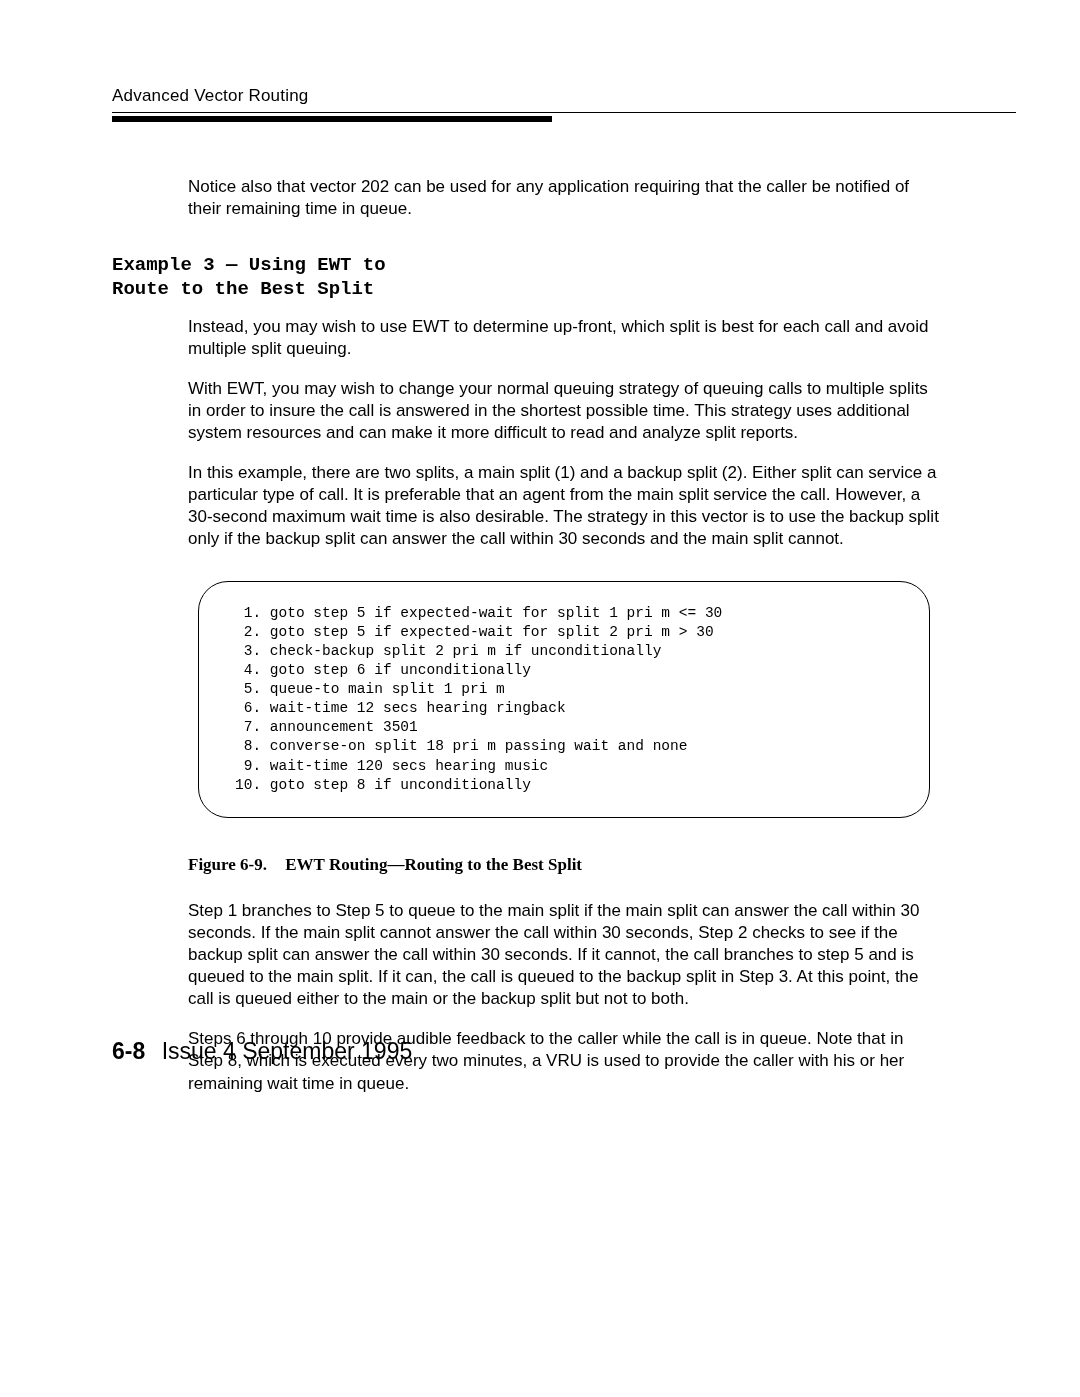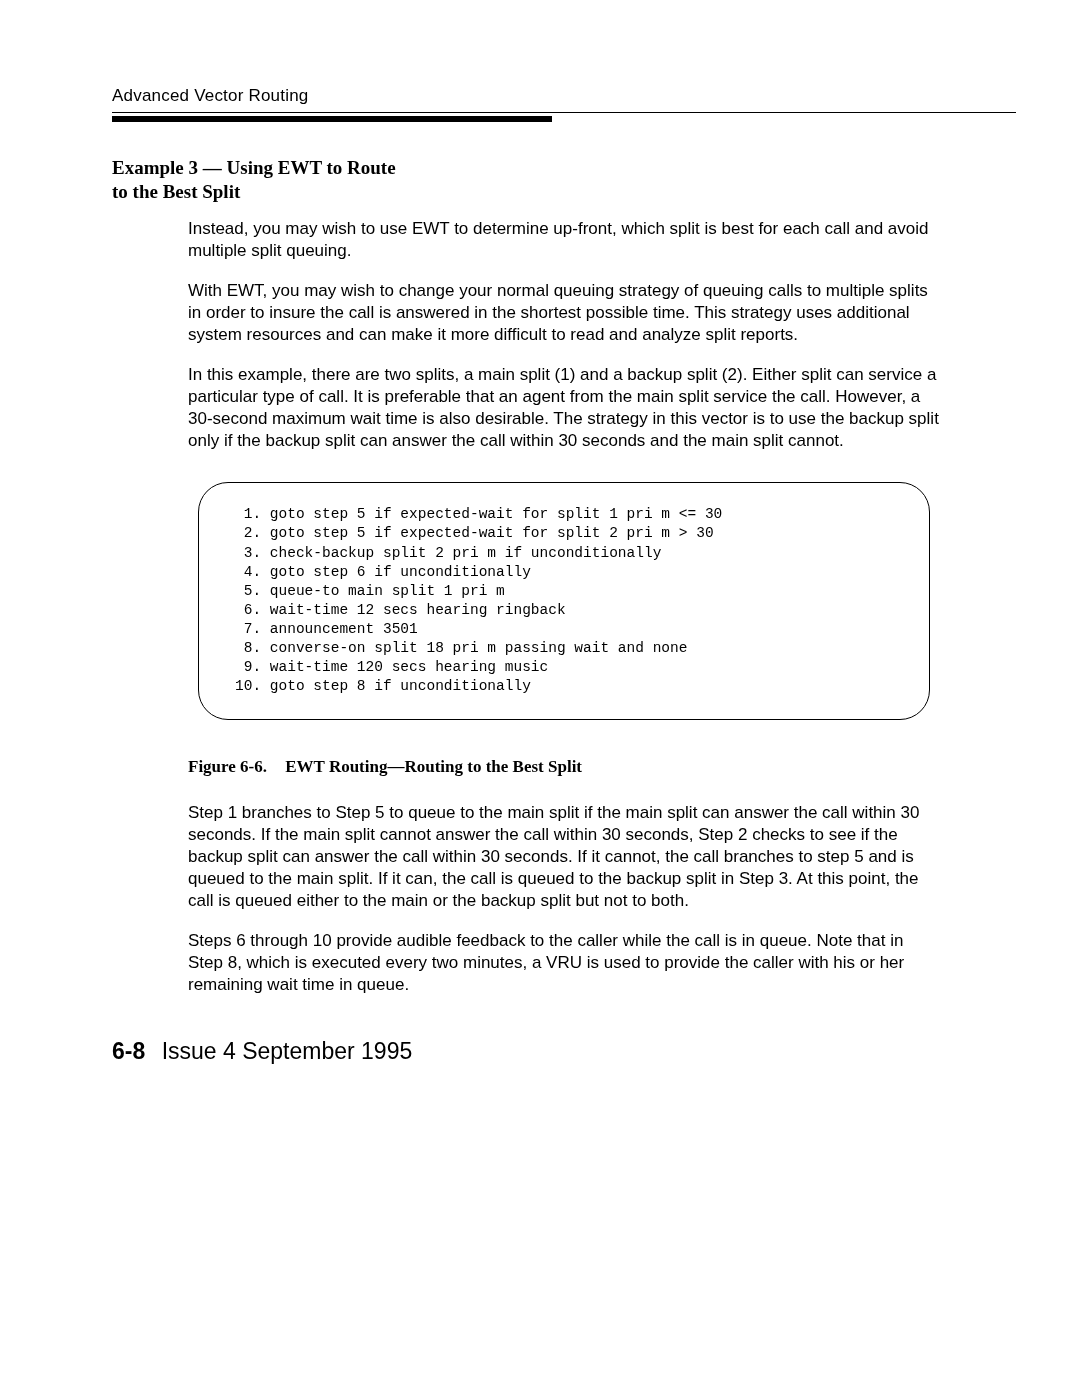--- a/index.html
+++ b/index.html
@@ -35,21 +35,21 @@
   }
   .body-indent {
     margin-left: 76px;   
     margin-right: 76px;  
     font-size: 17px;
     line-height: 1.3;
   }
   .para { margin: 0 0 18px 0; }
   .first-block { margin-top: 54px; }
   .subhead {
-    font-family: Liberation Serif, serif;
+    font-family: Liberation Mono, monospace;
     font-weight: bold;
     font-size: 19px;
     line-height: 1.25;
     margin: 34px 0 14px 0;
     max-width: 300px;
   }
   .code-frame {
     position: relative;
     border: 1.6px solid #000;
     border-radius: 30px;
@@ -80,20 +80,23 @@
 </style>
 </head>
 <body>
 
 <div class="page">
 
   <div class="running-head">Advanced Vector Routing</div>
   <hr class="head-rule-thin">
   <hr class="head-rule-thick">
 
+  <div class="body-indent first-block">
+    <p class="para">Notice also that vector 202 can be used for any application requiring that the caller be notified of their remaining time in queue.</p>
+  </div>
 
   <h3 class="subhead">Example 3 — Using EWT to Route to the Best Split</h3>
 
   <div class="body-indent">
     <p class="para">Instead, you may wish to use EWT to determine up-front, which split is best for each call and avoid multiple split queuing.</p>
 
     <p class="para">With EWT, you may wish to change your normal queuing strategy of queuing calls to multiple splits in order to insure the call is answered in the shortest possible time. This strategy uses additional system resources and can make it more difficult to read and analyze split reports.</p>
 
     <p class="para">In this example, there are two splits, a main split (1) and a backup split (2). Either split can service a particular type of call. It is preferable that an agent from the main split service the call. However, a 30-second maximum wait time is also desirable. The strategy in this vector is to use the backup split only if the backup split can answer the call within 30 seconds and the main split cannot.</p>
 
@@ -104,21 +107,21 @@
  4. goto step 6 if unconditionally
  5. queue-to main split 1 pri m
  6. wait-time 12 secs hearing ringback
  7. announcement 3501
  8. converse-on split 18 pri m passing wait and none
  9. wait-time 120 secs hearing music
 10. goto step 8 if unconditionally</pre>
     </div>
 
     <p class="fig-caption">
-      <span class="lbl">Figure 6-6.</span>
+      <span class="lbl">Figure 6-9.</span>
       <span>EWT Routing—Routing to the Best Split</span>
     </p>
 
     <p class="para">Step 1 branches to Step 5 to queue to the main split if the main split can answer the call within 30 seconds. If the main split cannot answer the call within 30 seconds, Step 2 checks to see if the backup split can answer the call within 30 seconds. If it cannot, the call branches to step 5 and is queued to the main split. If it can, the call is queued to the backup split in Step 3. At this point, the call is queued either to the main or the backup split but not to both.</p>
 
     <p class="para">Steps 6 through 10 provide audible feedback to the caller while the call is in queue. Note that in Step 8, which is executed every two minutes, a VRU is used to provide the caller with his or her remaining wait time in queue.</p>
   </div>
 
   <div class="footer">
     <span class="pnum">6-8</span>

